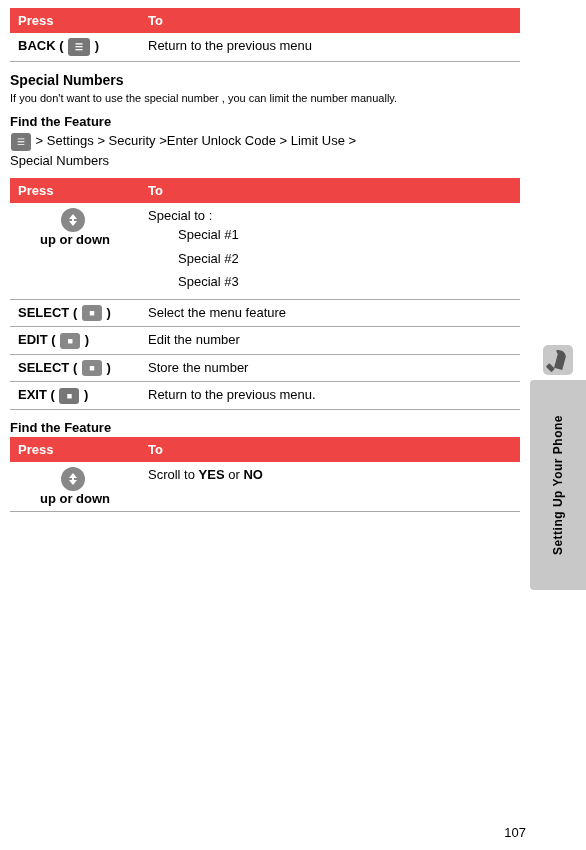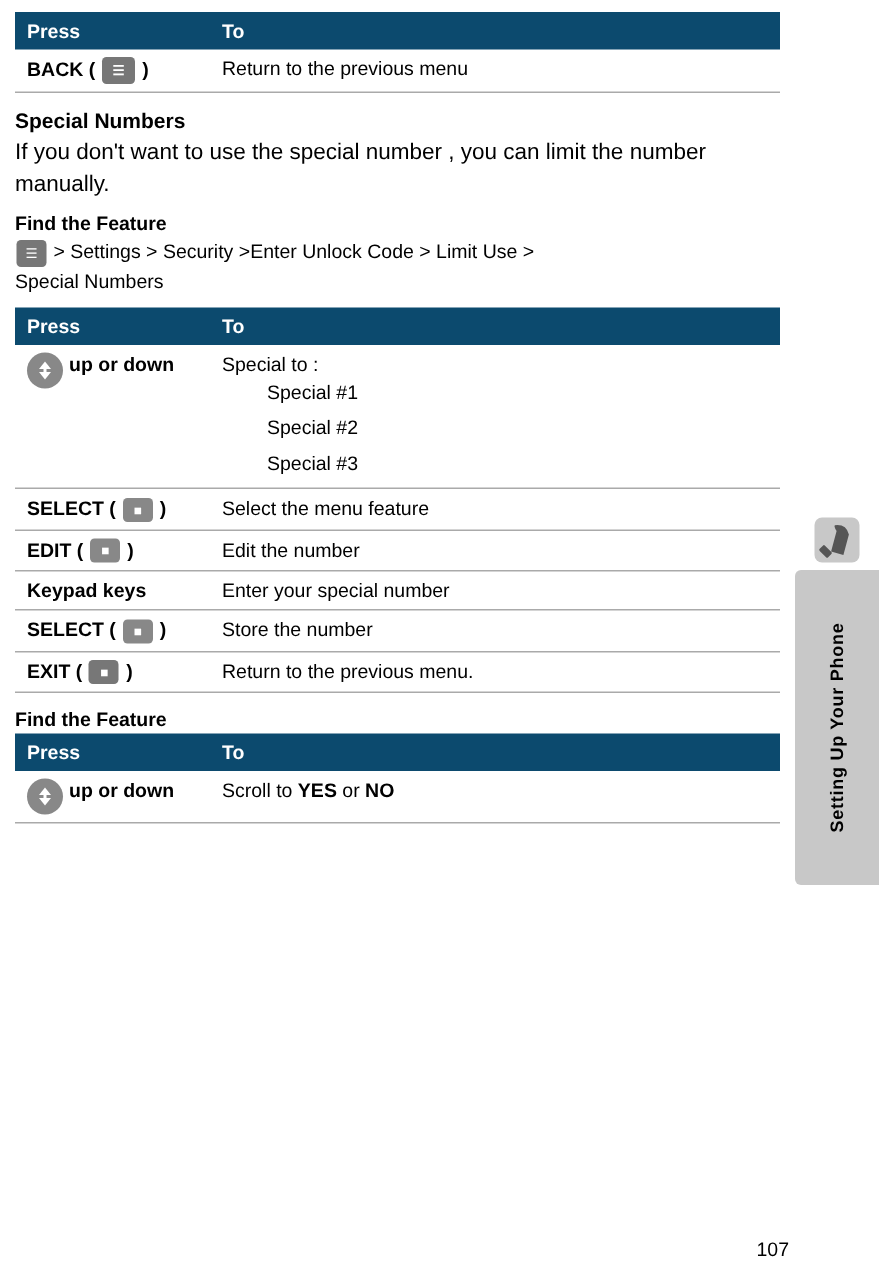--- a/index.html
+++ b/index.html
@@ -18,21 +18,21 @@
       padding: 8px 10px 10px 10px;
     }
 
     
     table {
       width: 100%;
       border-collapse: collapse;
       margin-bottom: 10px;
     }
     table thead tr {
-      background: #0c4a6e;
+      background: #ef4444;
       color: #fff;
     }
     table thead th {
       padding: 5px 8px;
       text-align: left;
       font-weight: bold;
       font-size: 13px;
     }
     table tbody tr {
       border-bottom: 1px solid #aaa;
@@ -49,21 +49,21 @@
       white-space: nowrap;
     }
 
     .section-title {
       font-weight: bold;
       font-size: 14px;
       margin: 10px 0 3px 0;
     }
 
     .section-body {
-      font-size: 15px;
+      font-size: 11px;
       margin-bottom: 8px;
       line-height: 1.4;
     }
 
     .find-feature-label {
       font-weight: bold;
       font-size: 13px;
       margin-bottom: 2px;
       margin-top: 6px;
     }
@@ -97,20 +97,22 @@
       color: #fff;
       text-align: center;
       line-height: 18px;
       font-size: 9px;
       vertical-align: middle;
       margin: 0 1px;
     }
 
     .scroll-cell {
       display: flex;
+      align-items: center;
+      flex-direction: column;
     }
 
     .scroll-circle {
       width: 24px;
       height: 24px;
       border-radius: 50%;
       background: #888;
       display: inline-flex;
       align-items: center;
       justify-content: center;
@@ -247,26 +249,20 @@
 
       <tr>
         <td>
           <strong>EDIT (</strong>
           <span class="btn-icon">■</span>
           <strong>)</strong>
         </td>
         <td>Edit the number</td>
       </tr>
 
-      <tr>
-        <td>
-          <span>Keypad keys</span>
-        </td>
-        <td>Enter your special number</td>
-      </tr>
 
       <tr>
         <td>
           <strong>SELECT (</strong>
           <span class="btn-icon">■</span>
           <strong>)</strong>
         </td>
         <td>Store the number</td>
       </tr>
 

